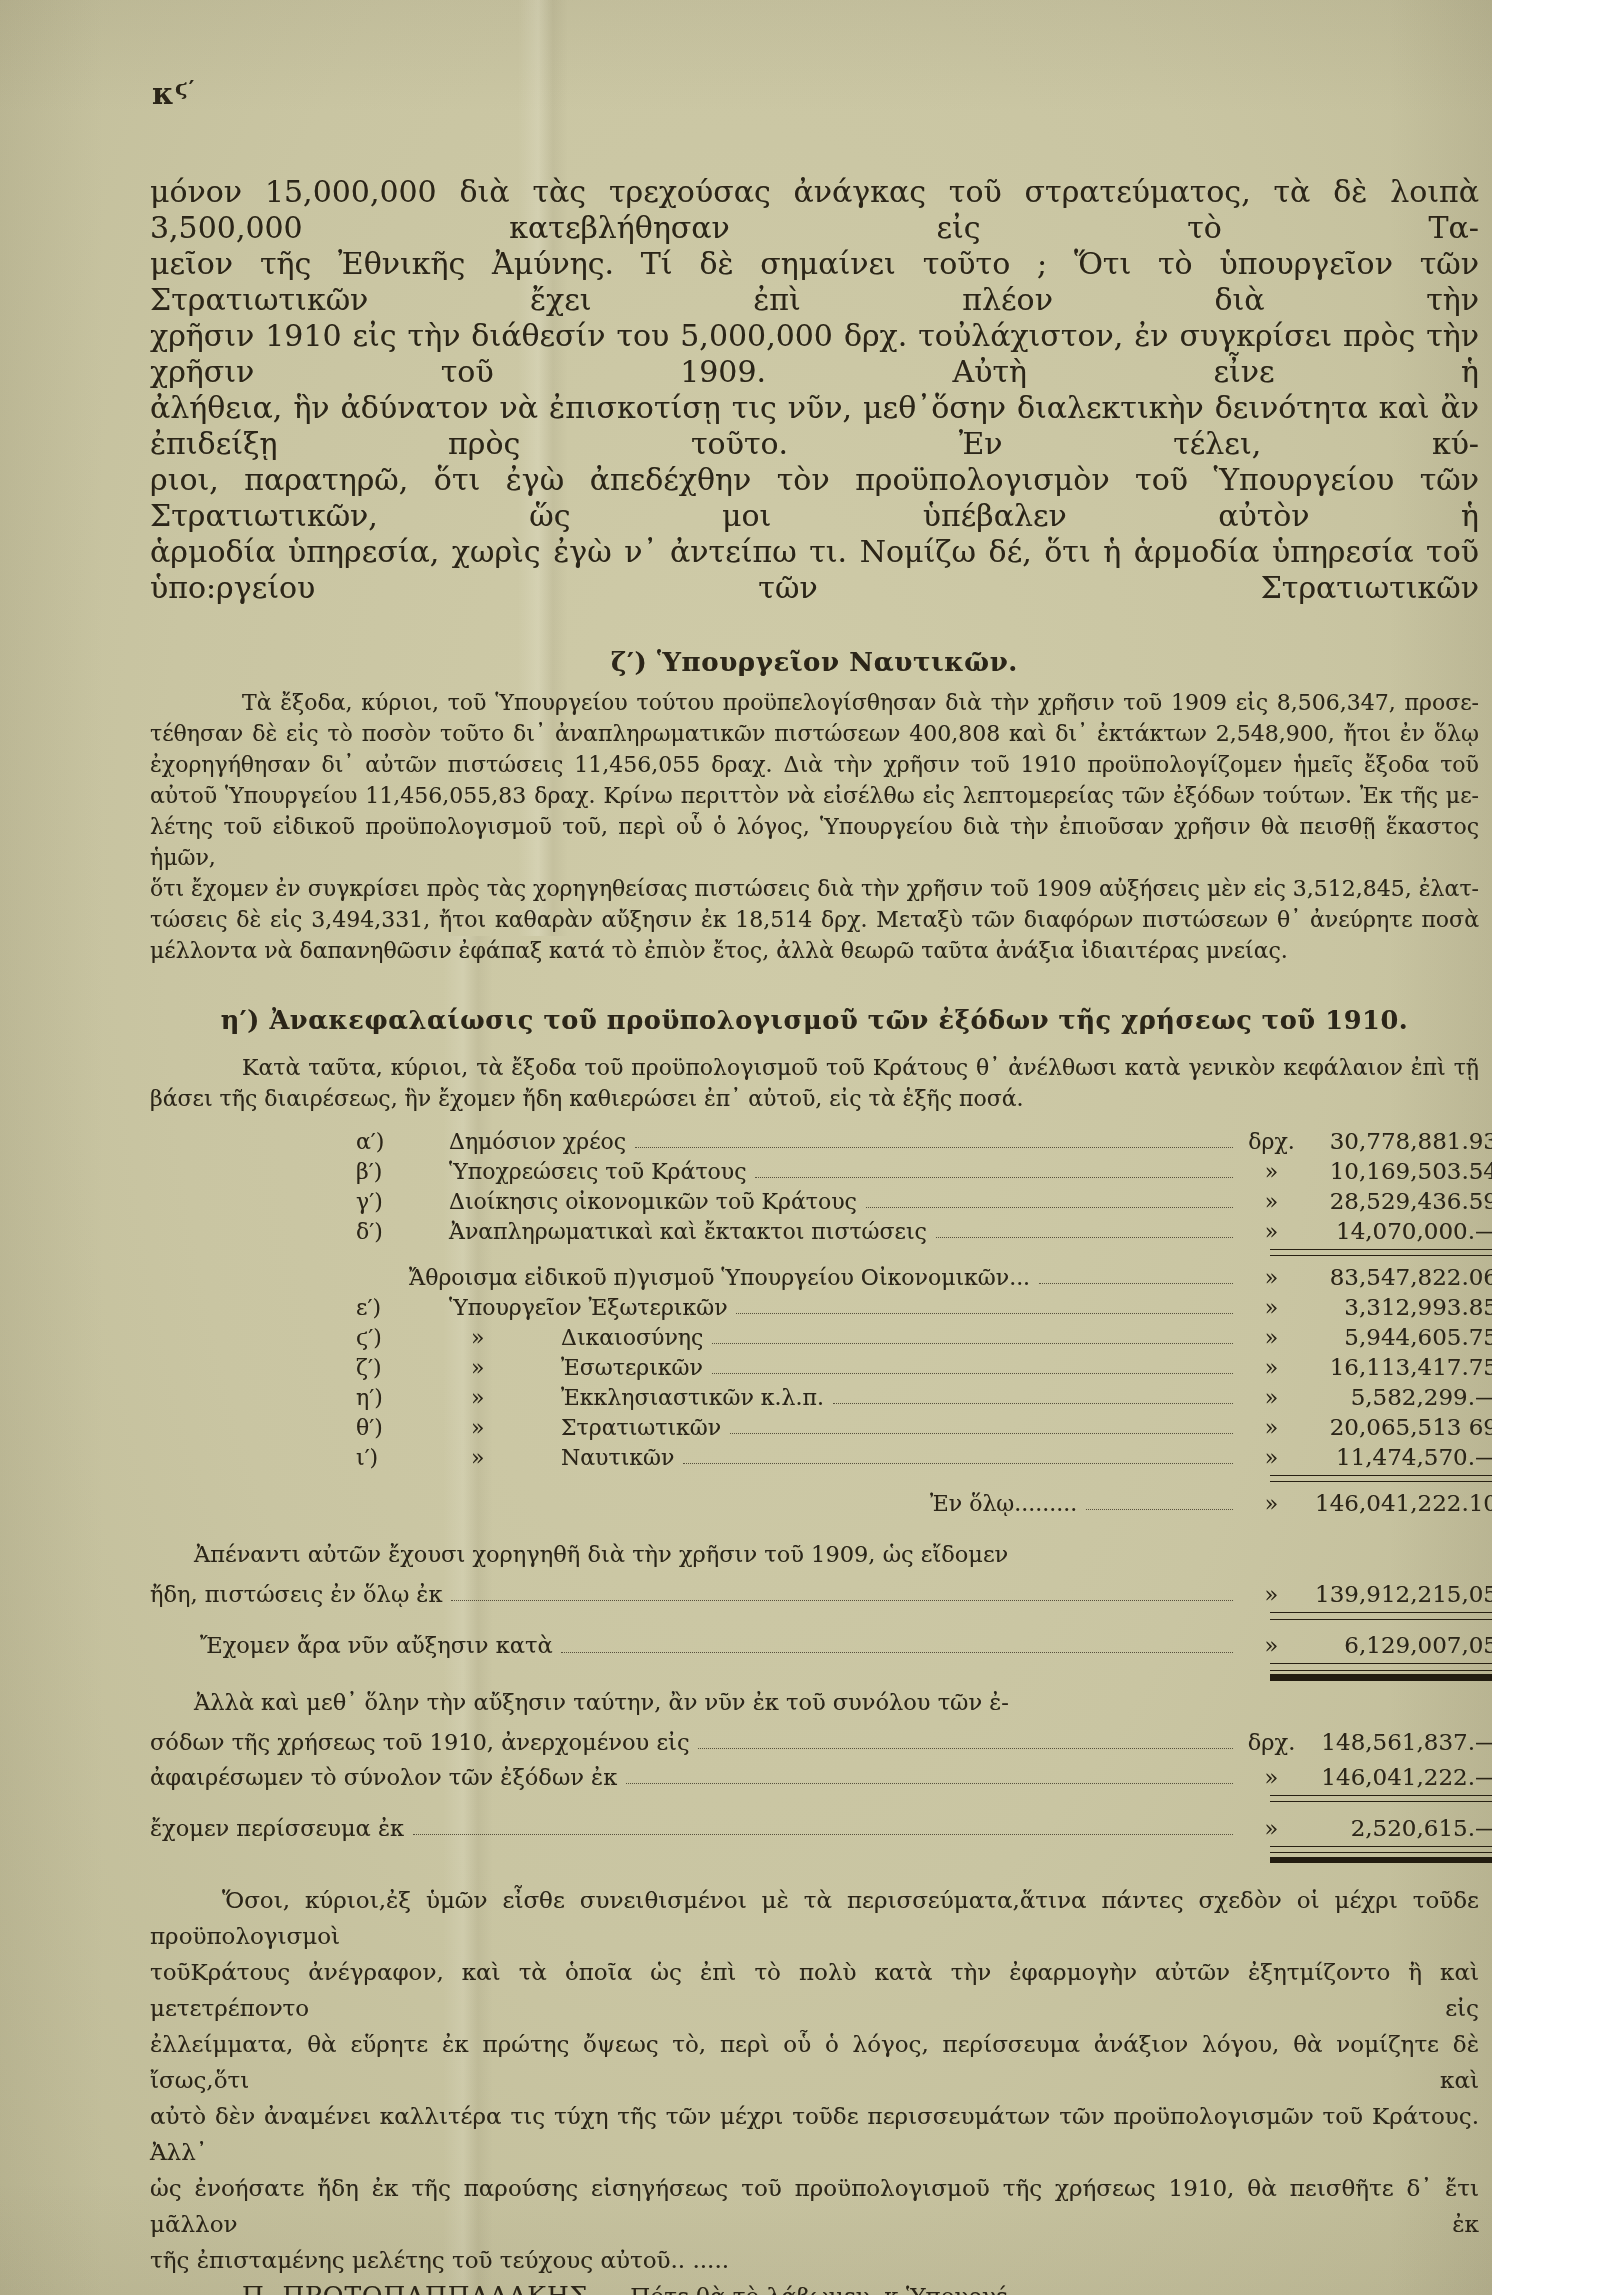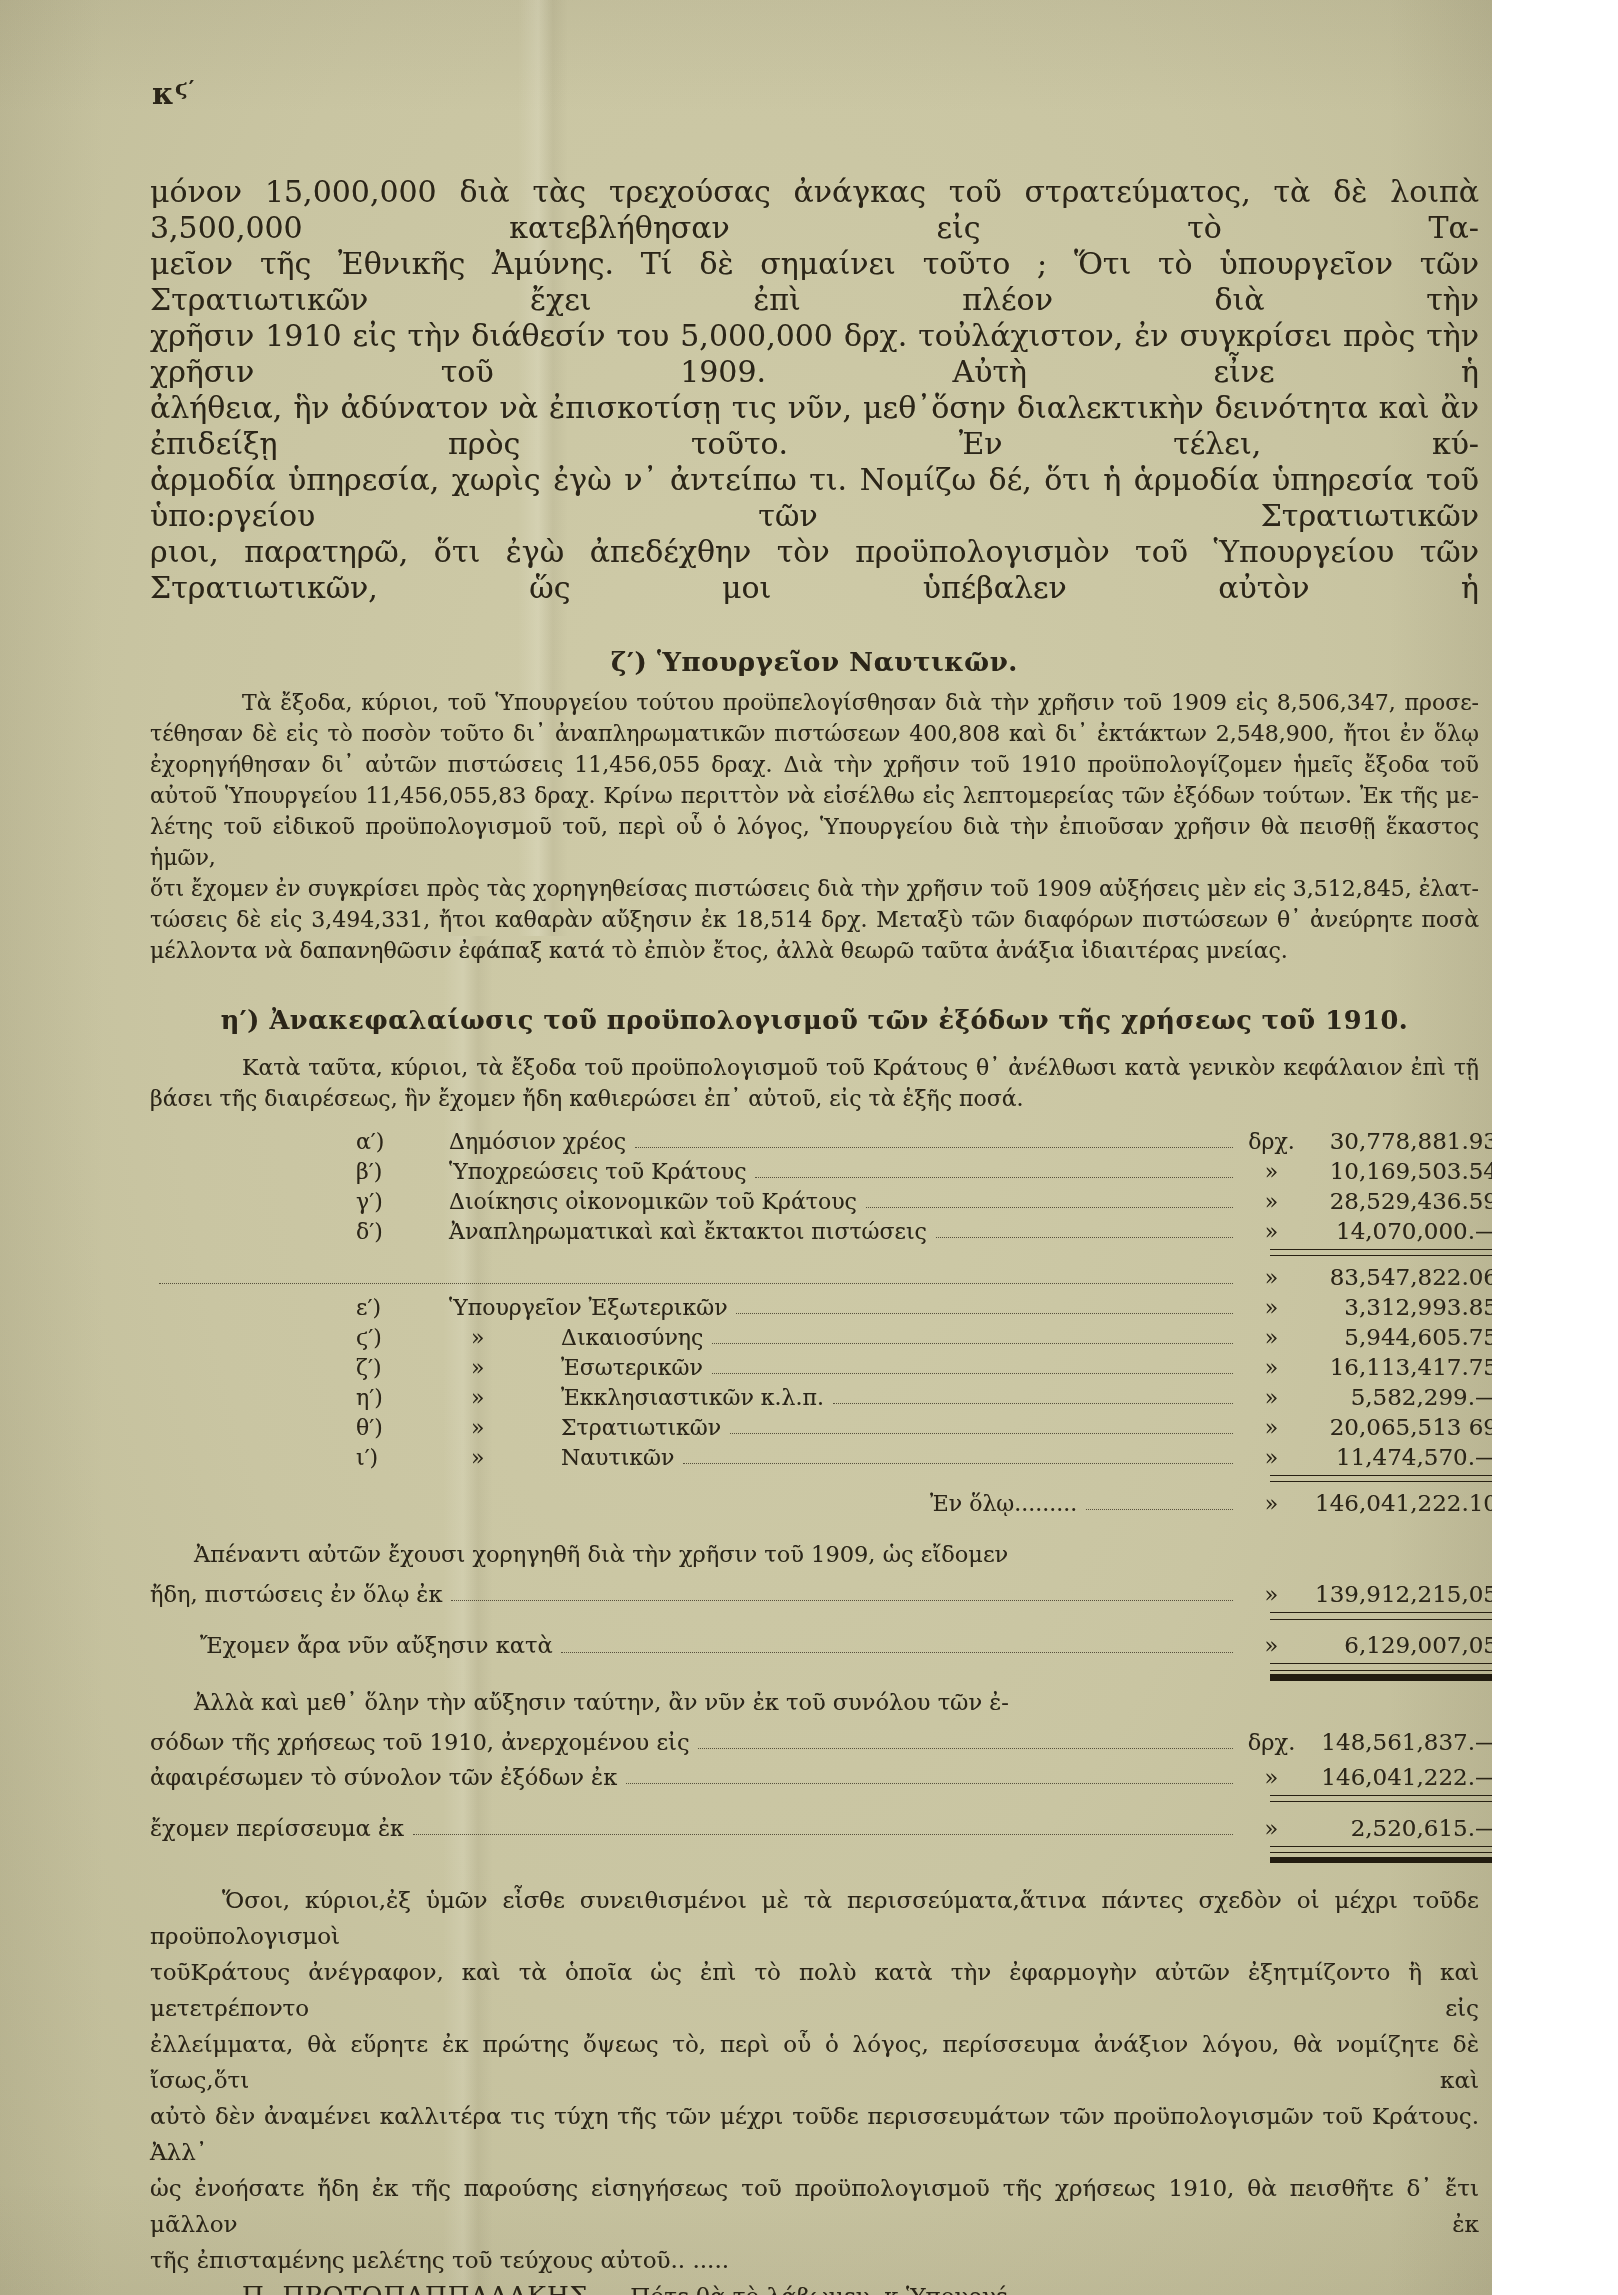--- a/index.html
+++ b/index.html
@@ -88,22 +88,22 @@
 
   <div class="folio"><span>κ</span><sup>ϛ′</sup></div>
 
   <div class="content">
 
     <div class="para1">
       <div class="line jl">μόνον 15,000,000 διὰ τὰς τρεχούσας ἀνάγκας τοῦ στρατεύματος, τὰ δὲ λοιπὰ 3,500,000 κατεβλήθησαν εἰς τὸ Τα-</div>
       <div class="line jl">μεῖον τῆς Ἐθνικῆς Ἀμύνης. Τί δὲ σημαίνει τοῦτο ; Ὅτι τὸ ὑπουργεῖον τῶν Στρατιωτικῶν ἔχει ἐπὶ πλέον διὰ τὴν</div>
       <div class="line jl">χρῆσιν 1910 εἰς τὴν διάθεσίν του 5,000,000 δρχ. τοὐλάχιστον, ἐν συγκρίσει πρὸς τὴν χρῆσιν τοῦ 1909. Αὐτὴ εἶνε ἡ</div>
       <div class="line jl">ἀλήθεια, ἣν ἀδύνατον νὰ ἐπισκοτίσῃ τις νῦν, μεθ᾽ὅσην διαλεκτικὴν δεινότητα καὶ ἂν ἐπιδείξῃ πρὸς τοῦτο. Ἐν τέλει, κύ-</div>
+      <div class="line jl">ριοι, παρατηρῶ, ὅτι ἐγὼ ἀπεδέχθην τὸν προϋπολογισμὸν τοῦ Ὑπουργείου τῶν Στρατιωτικῶν, ὥς μοι ὑπέβαλεν αὐτὸν ἡ</div>
       <div class="line jl">ἁρμοδία ὑπηρεσία, χωρὶς ἐγὼ ν᾽ ἀντείπω τι. Νομίζω δέ, ὅτι ἡ ἁρμοδία ὑπηρεσία τοῦ ὑπο:ργείου τῶν Στρατιωτικῶν</div>
-      <div class="line jl">ριοι, παρατηρῶ, ὅτι ἐγὼ ἀπεδέχθην τὸν προϋπολογισμὸν τοῦ Ὑπουργείου τῶν Στρατιωτικῶν, ὥς μοι ὑπέβαλεν αὐτὸν ἡ</div>
     </div>
 
     <div class="h2 znav">ζ′) Ὑπουργεῖον Ναυτικῶν.</div>
     <div class="para2">
       <div class="line jl ind">Τὰ ἔξοδα, κύριοι, τοῦ Ὑπουργείου τούτου προϋπελογίσθησαν διὰ τὴν χρῆσιν τοῦ 1909 εἰς 8,506,347, προσε-</div>
       <div class="line jl">τέθησαν δὲ εἰς τὸ ποσὸν τοῦτο δι᾽ ἀναπληρωματικῶν πιστώσεων 400,808 καὶ δι᾽ ἐκτάκτων 2,548,900, ἤτοι ἐν ὅλῳ</div>
       <div class="line jl">ἐχορηγήθησαν δι᾽ αὐτῶν πιστώσεις 11,456,055 δραχ. Διὰ τὴν χρῆσιν τοῦ 1910 προϋπολογίζομεν ἡμεῖς ἔξοδα τοῦ</div>
       <div class="line jl">αὐτοῦ Ὑπουργείου 11,456,055,83 δραχ. Κρίνω περιττὸν νὰ εἰσέλθω εἰς λεπτομερείας τῶν ἐξόδων τούτων. Ἐκ τῆς με-</div>
       <div class="line jl">λέτης τοῦ εἰδικοῦ προϋπολογισμοῦ τοῦ, περὶ οὗ ὁ λόγος, Ὑπουργείου διὰ τὴν ἐπιοῦσαν χρῆσιν θὰ πεισθῇ ἕκαστος ἡμῶν,</div>
       <div class="line jl">ὅτι ἔχομεν ἐν συγκρίσει πρὸς τὰς χορηγηθείσας πιστώσεις διὰ τὴν χρῆσιν τοῦ 1909 αὐξήσεις μὲν εἰς 3,512,845, ἐλατ-</div>
@@ -149,20 +149,21 @@
         <span class="lead"></span>
         <span class="bt-cur">»</span>
         <span class="bt-amt">14,070,000.—</span>
       </div>
 
       <div class="rrow">
           <span class="rule-d"></span>
         </div>
 
       <div class="bt-row">
+        <span class="bt-label sumlabel">Ἄθροισμα εἰδικοῦ π)γισμοῦ Ὑπουργείου Οἰκονομικῶν...</span>
         <span class="lead"></span>
         <span class="bt-cur">»</span>
         <span class="bt-amt">83,547,822.06</span>
       </div>
 
       <div class="bt-row">
         <span class="bt-letter">ε′)</span>
         <span class="bt-label padA">Ὑπουργεῖον Ἐξωτερικῶν</span>
         <span class="lead"></span>
         <span class="bt-cur">»</span>

